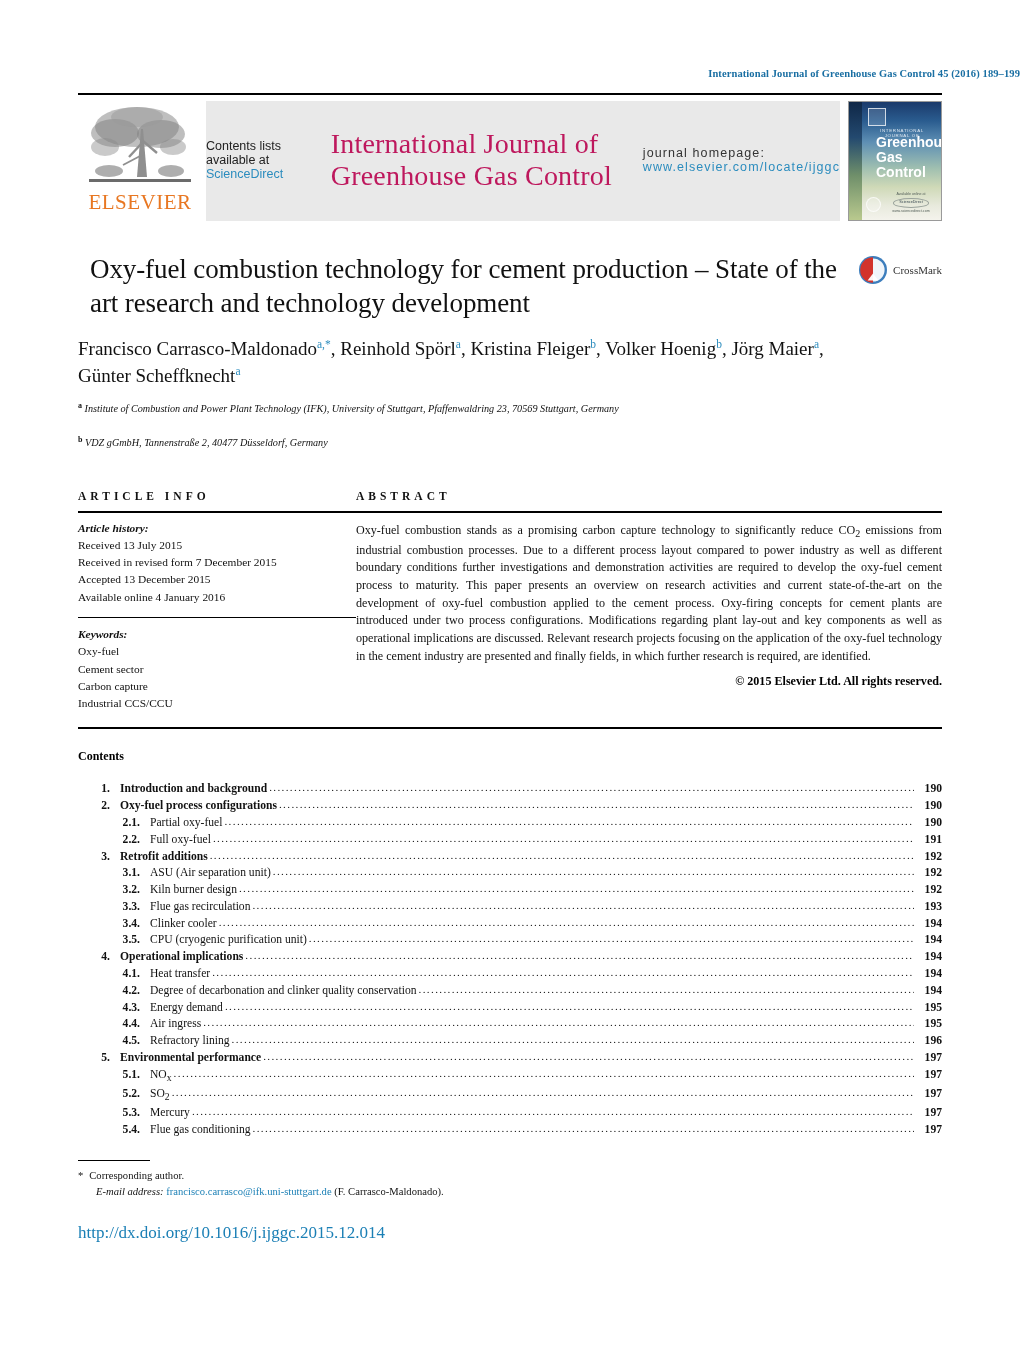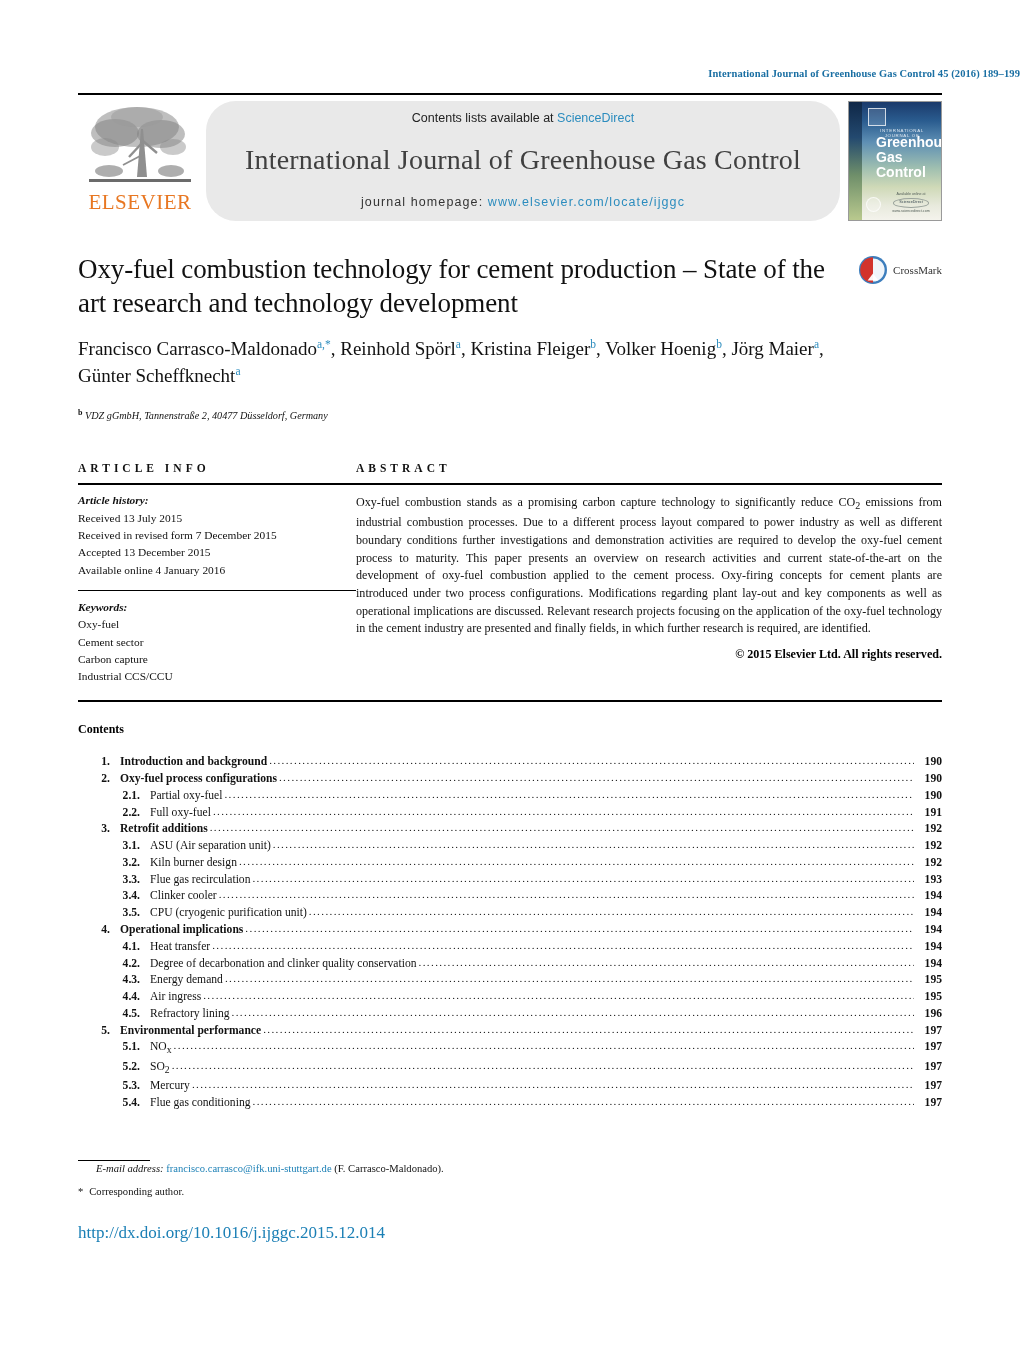--- a/index.html
+++ b/index.html
@@ -57,37 +57,36 @@
     font-family: "Liberation Serif", serif;
     font-size: 21px;
     letter-spacing: .5px;
     line-height: 1;
     margin-top: 1px;
   }
   .banner-center {
     flex: 1 1 auto;
     background: #e9e9e9;
     display: flex;
-    flex-direction: column;
+    flex-direction: row;
     align-items: center;
     justify-content: space-between;
     padding: 10px 0 12px 0;
     margin-left: 4px;
-    border-radius: 30px;
   }
   .contents-line {
     font-family: "Liberation Sans", sans-serif;
     font-size: 12.5px;
     color: #222;
   }
   .contents-line .sd { color: #2b8cbe; }
   .journal-name {
     font-family: "Liberation Serif", serif;
     font-size: 28px;
-    color: #404040;
+    color: #be185d;
     letter-spacing: .2px;
   }
   .homepage-line {
     font-family: "Liberation Sans", sans-serif;
     font-size: 12.5px;
     color: #333;
     letter-spacing: 1.1px;
   }
   .homepage-line .url { color: #2b8cbe; }
   .cover-thumb {
@@ -137,21 +136,21 @@
     margin: 32px 78px 0 78px;
     position: relative;
   }
   .article-title {
     font-family: "Liberation Serif", serif;
     font-size: 27px;
     line-height: 1.25;
     font-weight: normal;
     color: #111;
     max-width: 760px;
-    margin: 0;
+    margin: 12px;
     letter-spacing: -.1px;
   }
   .crossmark {
     position: absolute;
     right: 0;
     top: 2px;
     display: flex;
     align-items: center;
     gap: 5px;
   }
@@ -355,20 +354,24 @@
         <path d="M15 2.2 a12.8 12.8 0 0 0 0 25.6 Z" fill="#d2332c"></path>
         <path d="M15 3.4 a11.6 11.6 0 0 1 0 23.2 Z" fill="#ffffff" opacity="0.92"></path>
         <path d="M15 4.4 a10.6 10.6 0 0 0 0 21.2 Z" fill="#d2332c"></path>
         <path d="M15 18.5 l5.4 7 h-10.8 Z" fill="#ffffff" opacity="0.95"></path>
       </svg>
       <span class="crossmark-label">CrossMark</span>
     </div>
 
     <div class="authors">Francisco Carrasco-Maldonado<sup>a,*</sup>, Reinhold Spörl<sup>a</sup>, Kristina Fleiger<sup>b</sup>, Volker Hoenig<sup>b</sup>, Jörg Maier<sup>a</sup>, Günter Scheffknecht<sup>a</sup></div>
 
+    <div class="affil">
+      <sup>a</sup>
+      <span>Institute of Combustion and Power Plant Technology (IFK), University of Stuttgart, Pfaffenwaldring 23, 70569 Stuttgart, Germany</span>
+    </div>
     <div class="affil" style="margin-top:17px">
       <sup>b</sup>
       <span>VDZ gGmbH, Tannenstraße 2, 40477 Düsseldorf, Germany</span>
     </div>
   </div>
 
   <div class="info-abstract">
 
     <div class="col-info">
       <div class="sec-head">ARTICLE INFO</div>
@@ -527,24 +530,24 @@
           <span class="toc-num">5.4.</span>
           <span class="toc-label">Flue gas conditioning</span>
           <span class="toc-dots">............................................................................................................................................................................................................................</span>
           <span class="toc-page">197</span>
         </div>
       </div>
   </div>
 
   <div class="footer">
     <div class="foot-rule"></div>
+    <div class="foot-note">
+      <span class="star">*</span><span>Corresponding author.</span>
+    </div>
     <div class="foot-note" style="margin-top:0;padding-left:18px">
       <span class="em">E-mail address:</span>
       <span class="link">francisco.carrasco@ifk.uni-stuttgart.de</span>
       <span>(F. Carrasco-Maldonado).</span>
     </div>
-    <div class="foot-note">
-      <span class="star">*</span><span>Corresponding author.</span>
-    </div>
     <div class="foot-doi">http://dx.doi.org/10.1016/j.ijggc.2015.12.014</div>
   </div>
 
 </div>
 
 </body></html>

